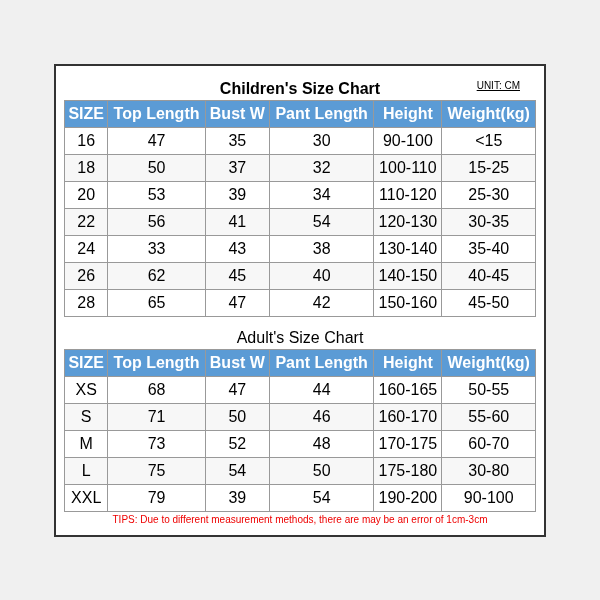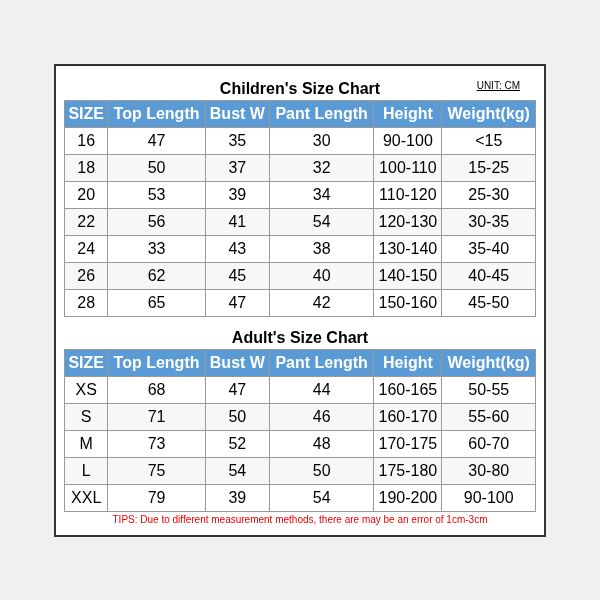--- a/index.html
+++ b/index.html
@@ -52,21 +52,21 @@
       background-color: #5b9bd5;
       color: #fff;
       font-weight: bold;
     }
     .size-col {
       font-weight: normal;
     }
     .adult-section-title {
       text-align: center;
       font-size: 16px;
-      font-weight: bold;
+      font-weight: normal;
       padding: 6px 0 2px 0;
       margin-top: 6px;
     }
     .tips {
       text-align: center;
       font-size: 10px;
       color: #e00;
       padding: 2px;
     }
     tbody tr:nth-child(odd) { background: #fff; }

